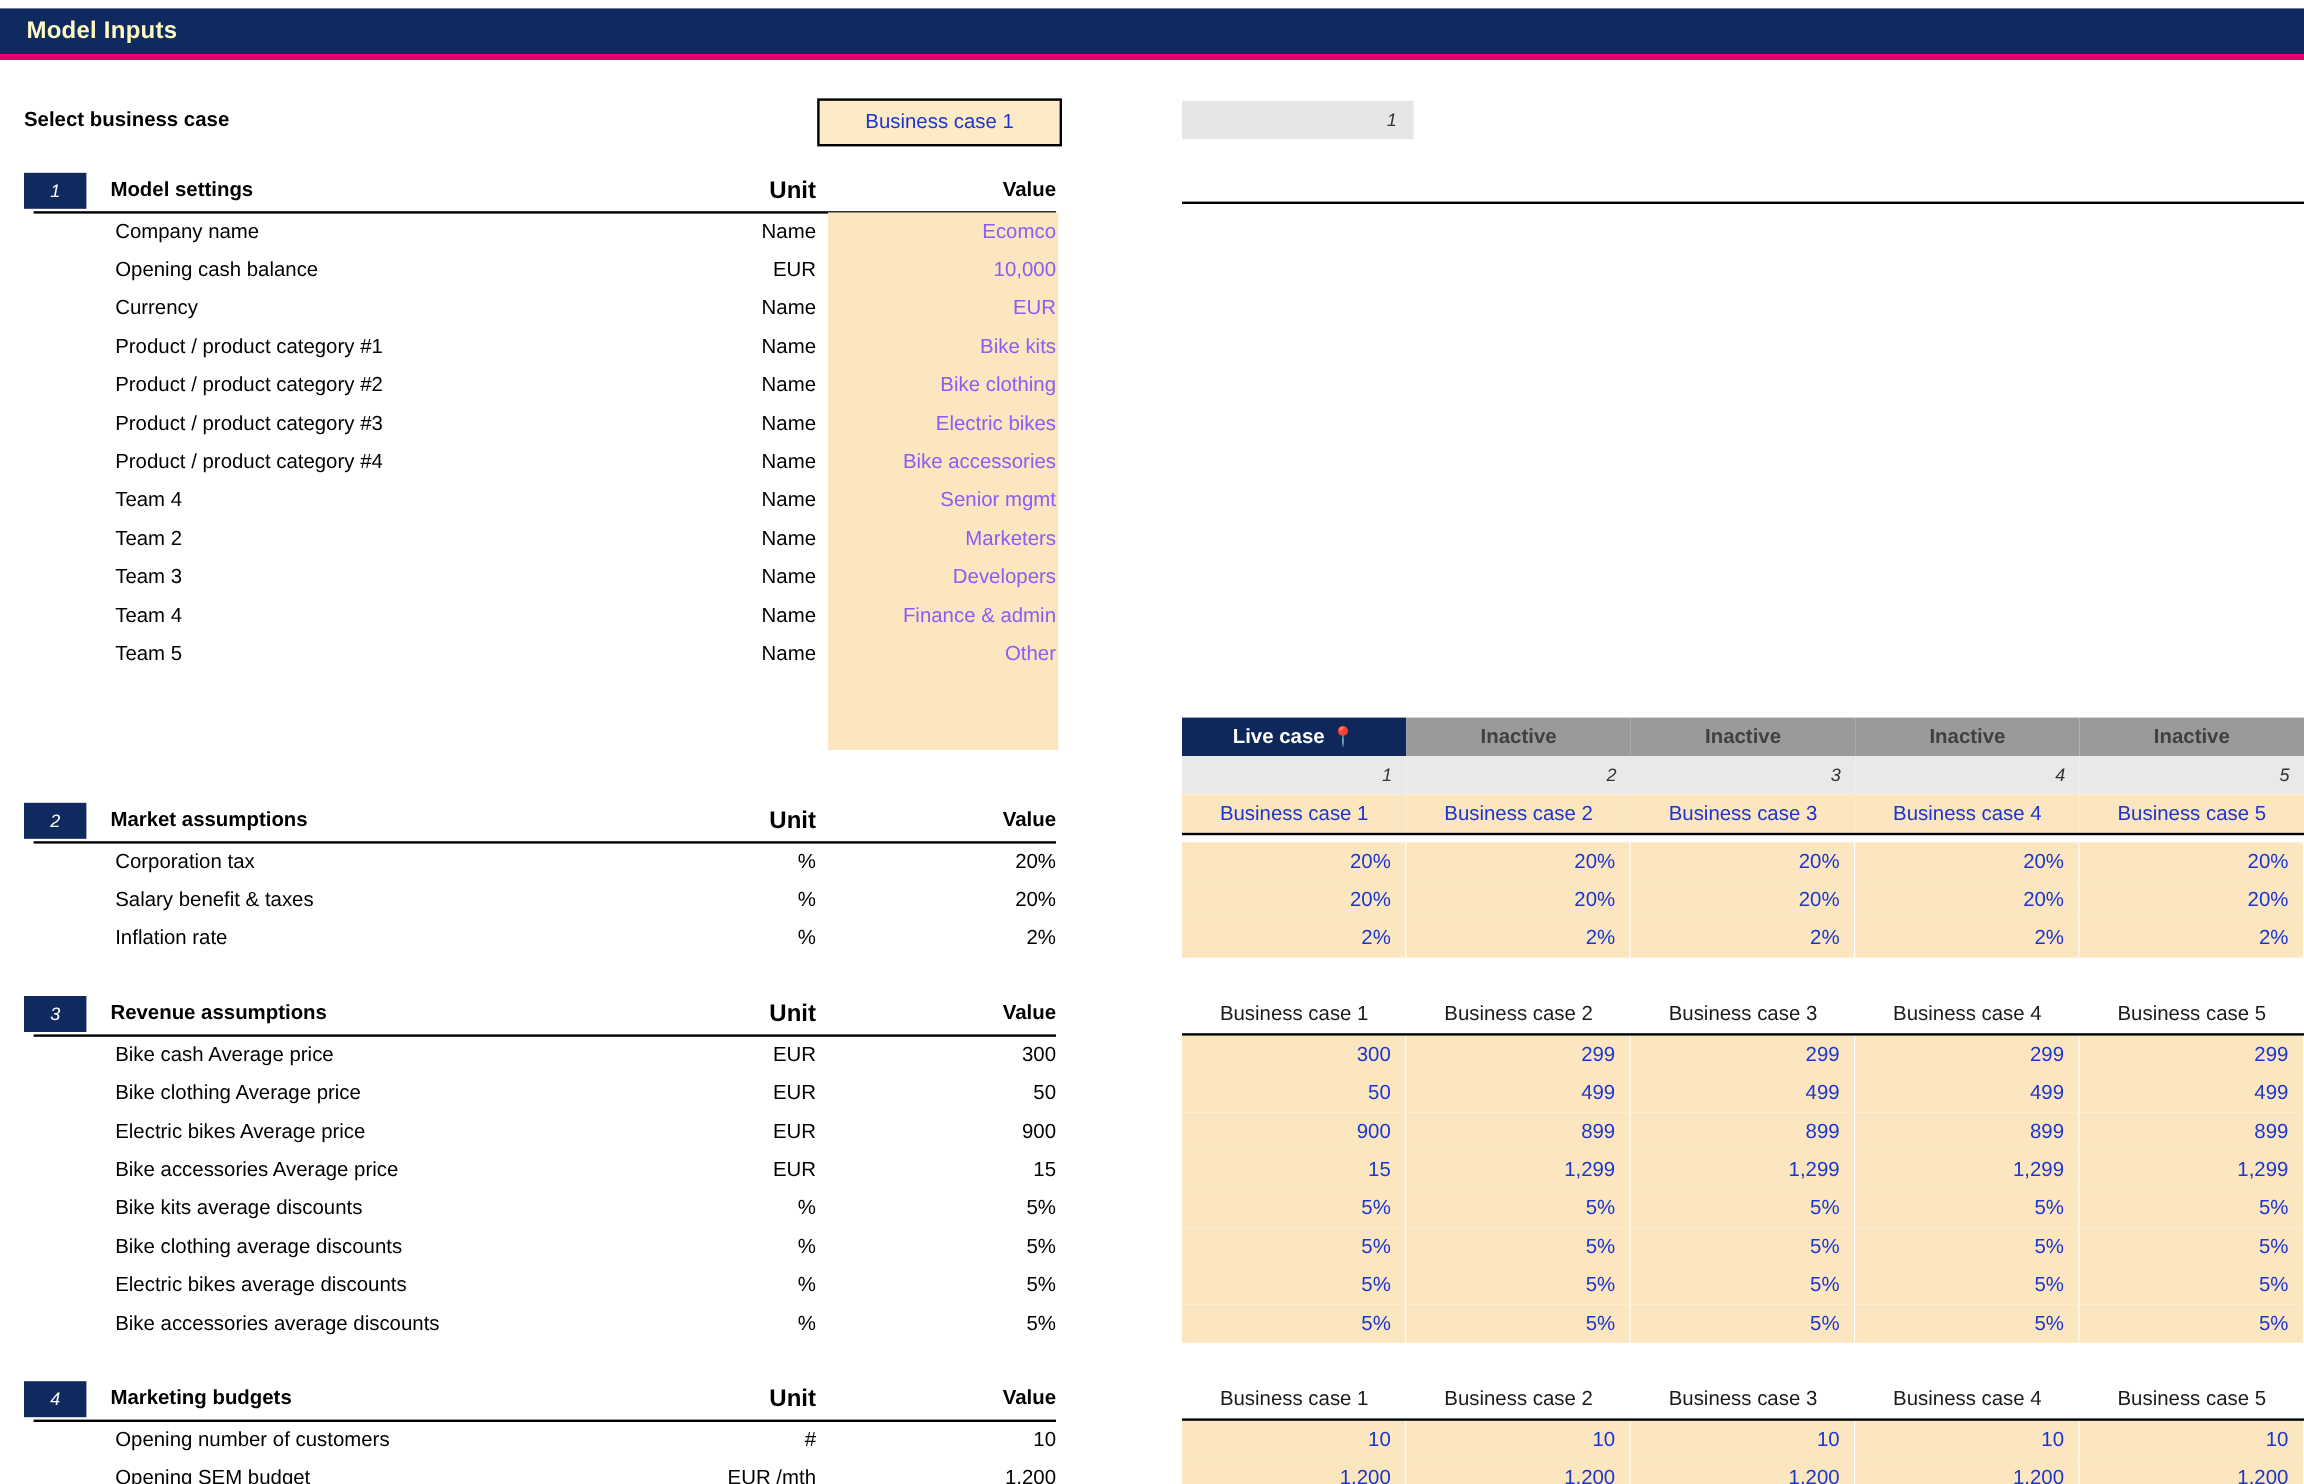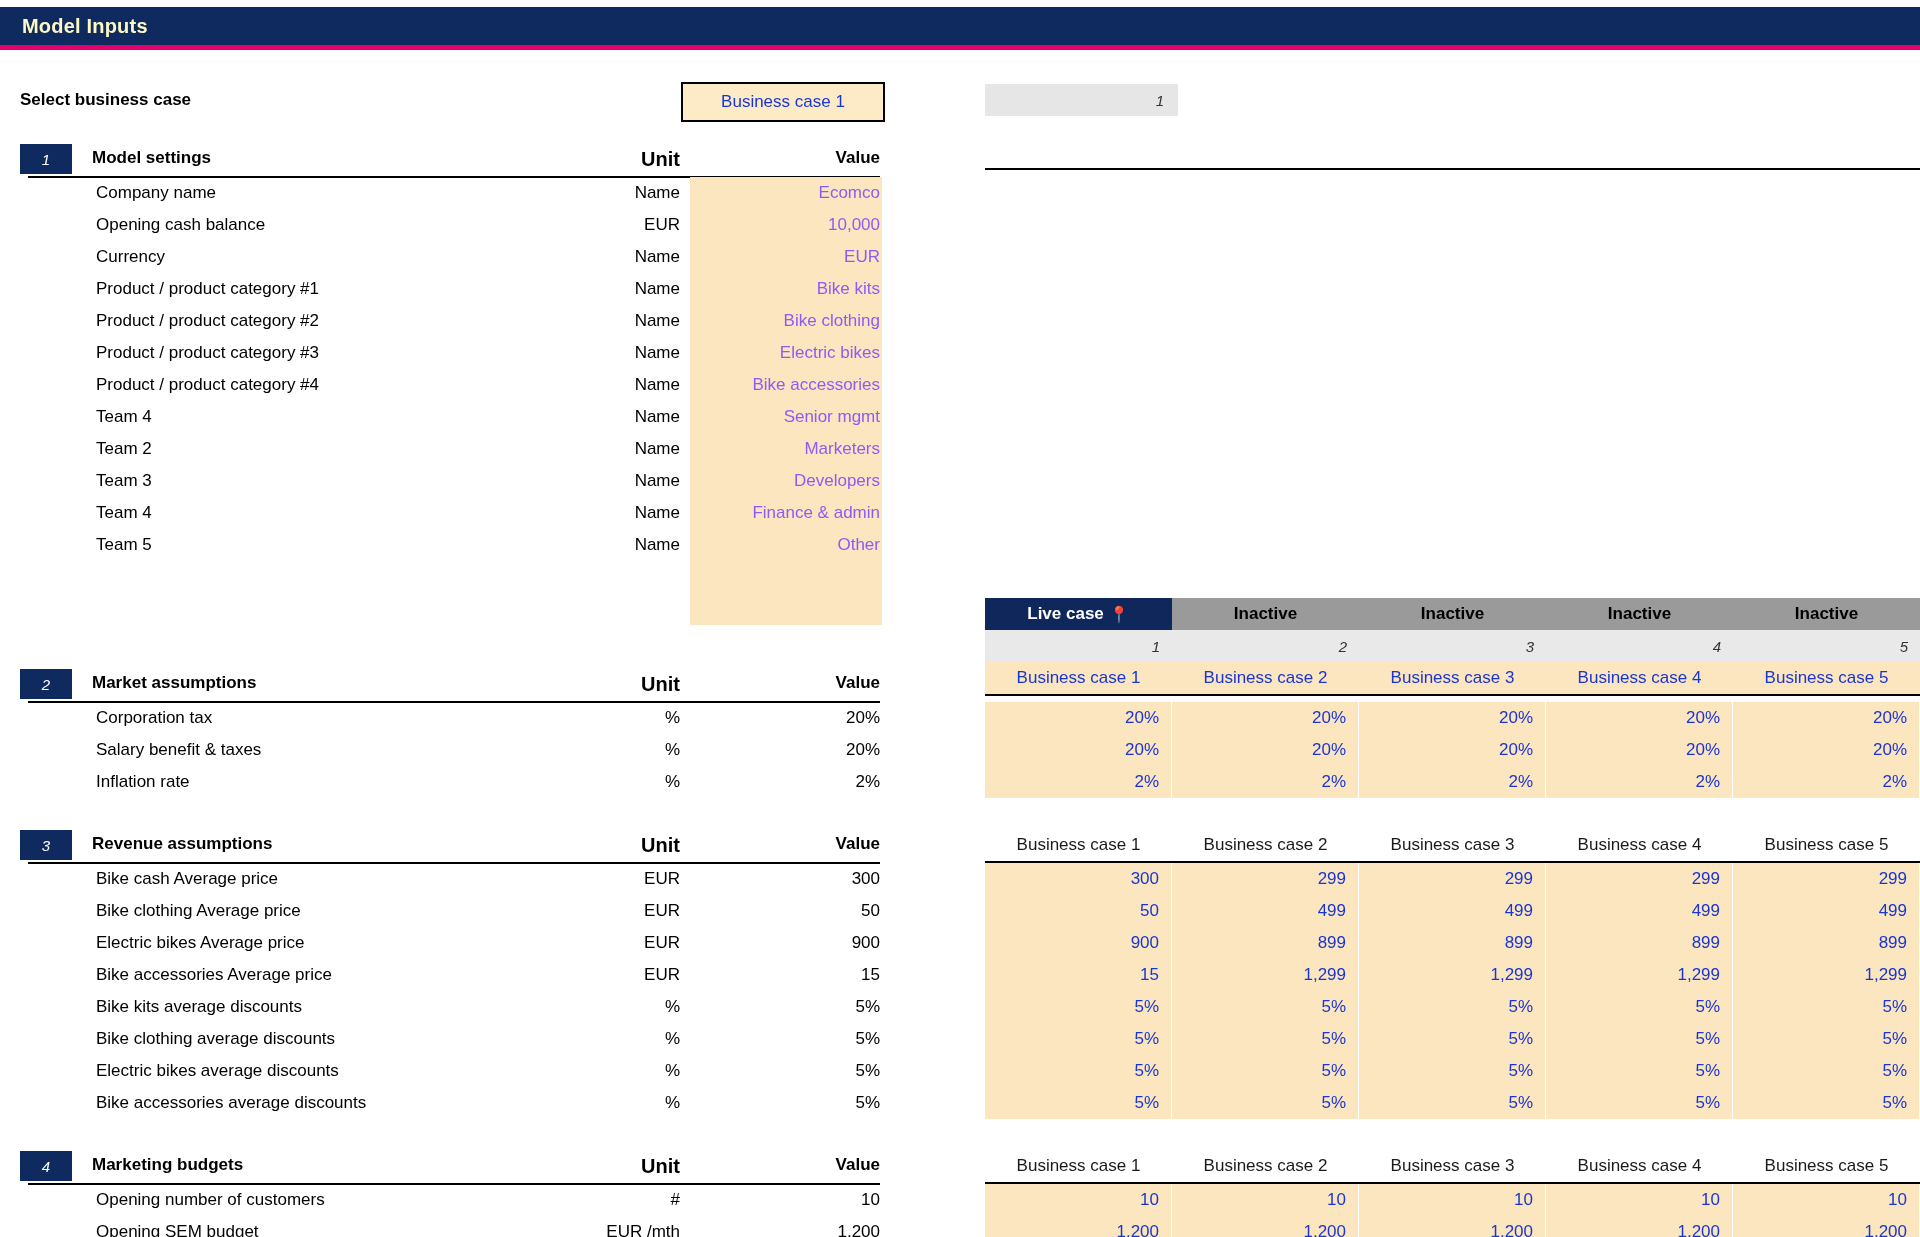--- a/index.html
+++ b/index.html
@@ -77,21 +77,21 @@
     display:flex;align-items:center;justify-content:flex-end;
     padding-right:12px;font-size:17px;
   }
   .cell.c0{left:0px;width:187px;}
   .cell.c1{left:187px;width:187px;}
   .cell.c2{left:374px;width:187px;}
   .cell.c3{left:561px;width:187px;}
   .cell.c4{left:748px;width:187px;}
 
   .livehead{background:#10275c;color:#ffffff;font-weight:bold;justify-content:center;padding-right:0;}
-  .inacthead{background:#9a9a9a;color:#000000;font-weight:bold;justify-content:center;padding-right:0;}
+  .inacthead{background:#9a9a9a;color:#404040;font-weight:bold;justify-content:center;padding-right:0;}
   .idxrow .cell{background:#e9e9e9;font-style:italic;font-size:15px;color:#333;}
   .namerow .cell{background:#fce6c0;color:#1a36d0;justify-content:center;padding-right:0;}
   .valrow .cell{background:#fce6c0;color:#1a36d0;border-right:1px solid #ffffff;}
   .hdrrow .cell{justify-content:center;padding-right:0;font-size:17px;color:#1a1a1a;}
   .ruleblk{position:absolute;left:0;width:935px;height:2px;background:#000;}
 </style>
 </head>
 <body>
 
 <div class="page">

